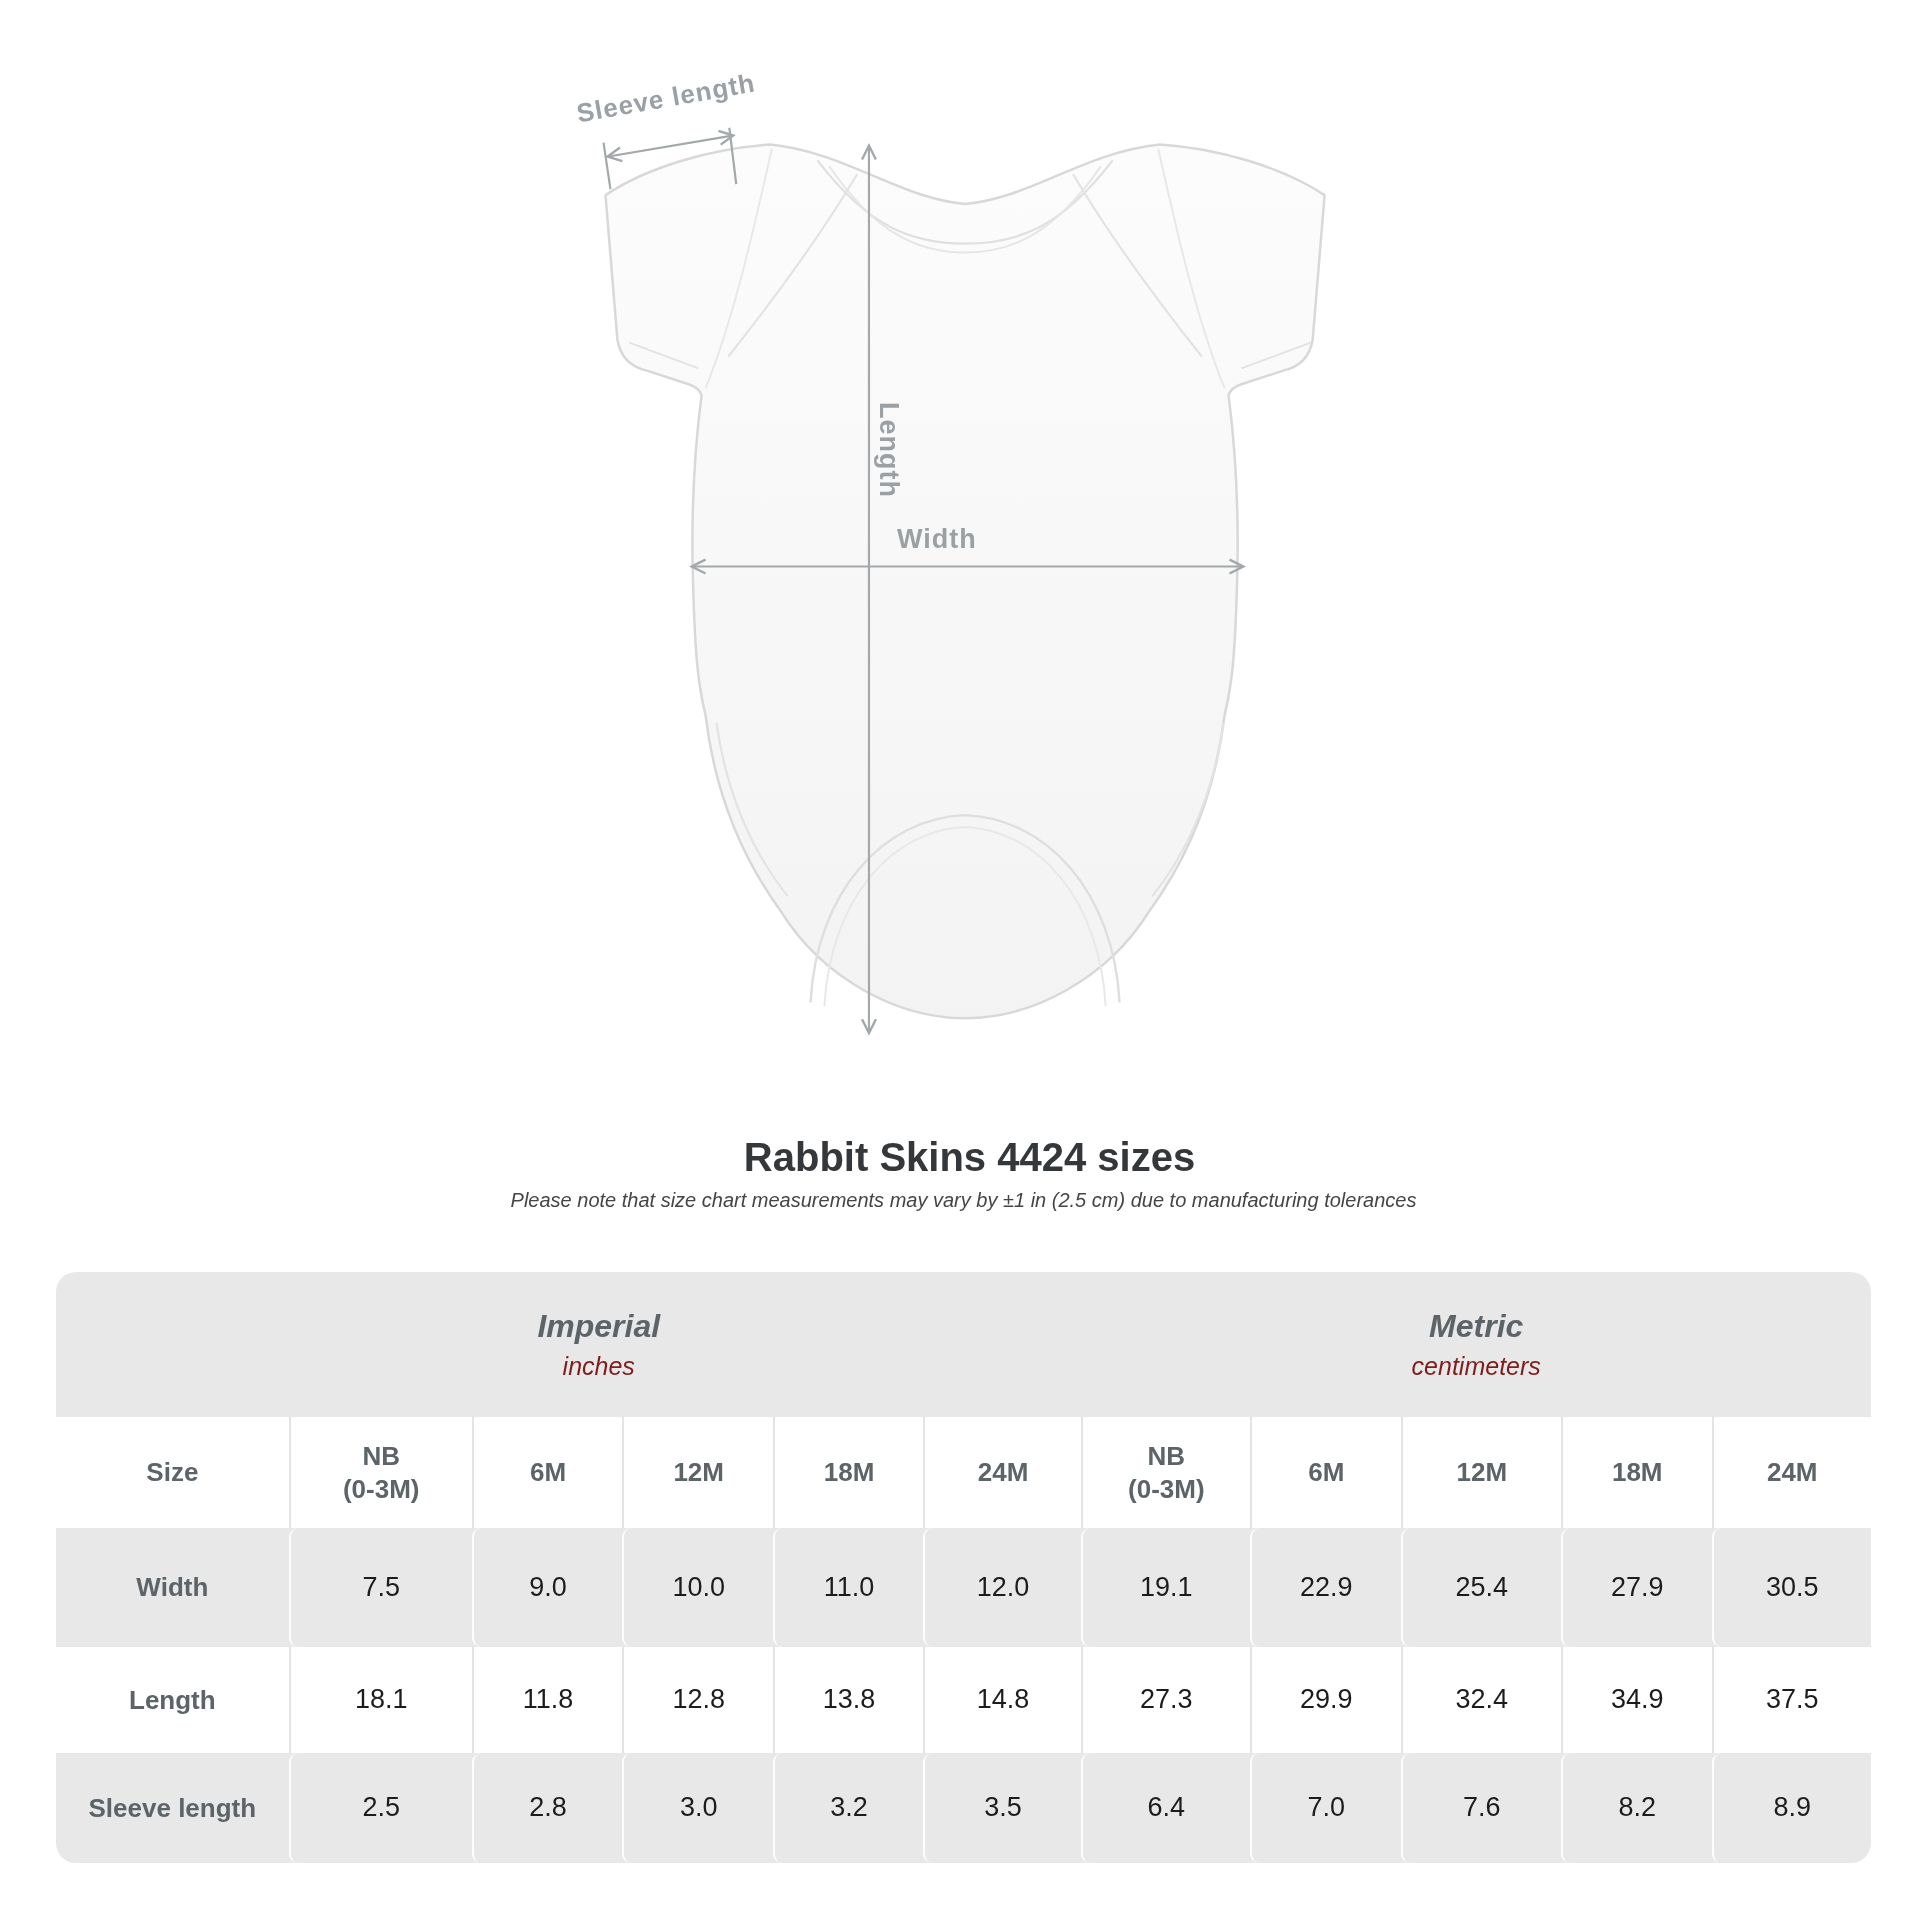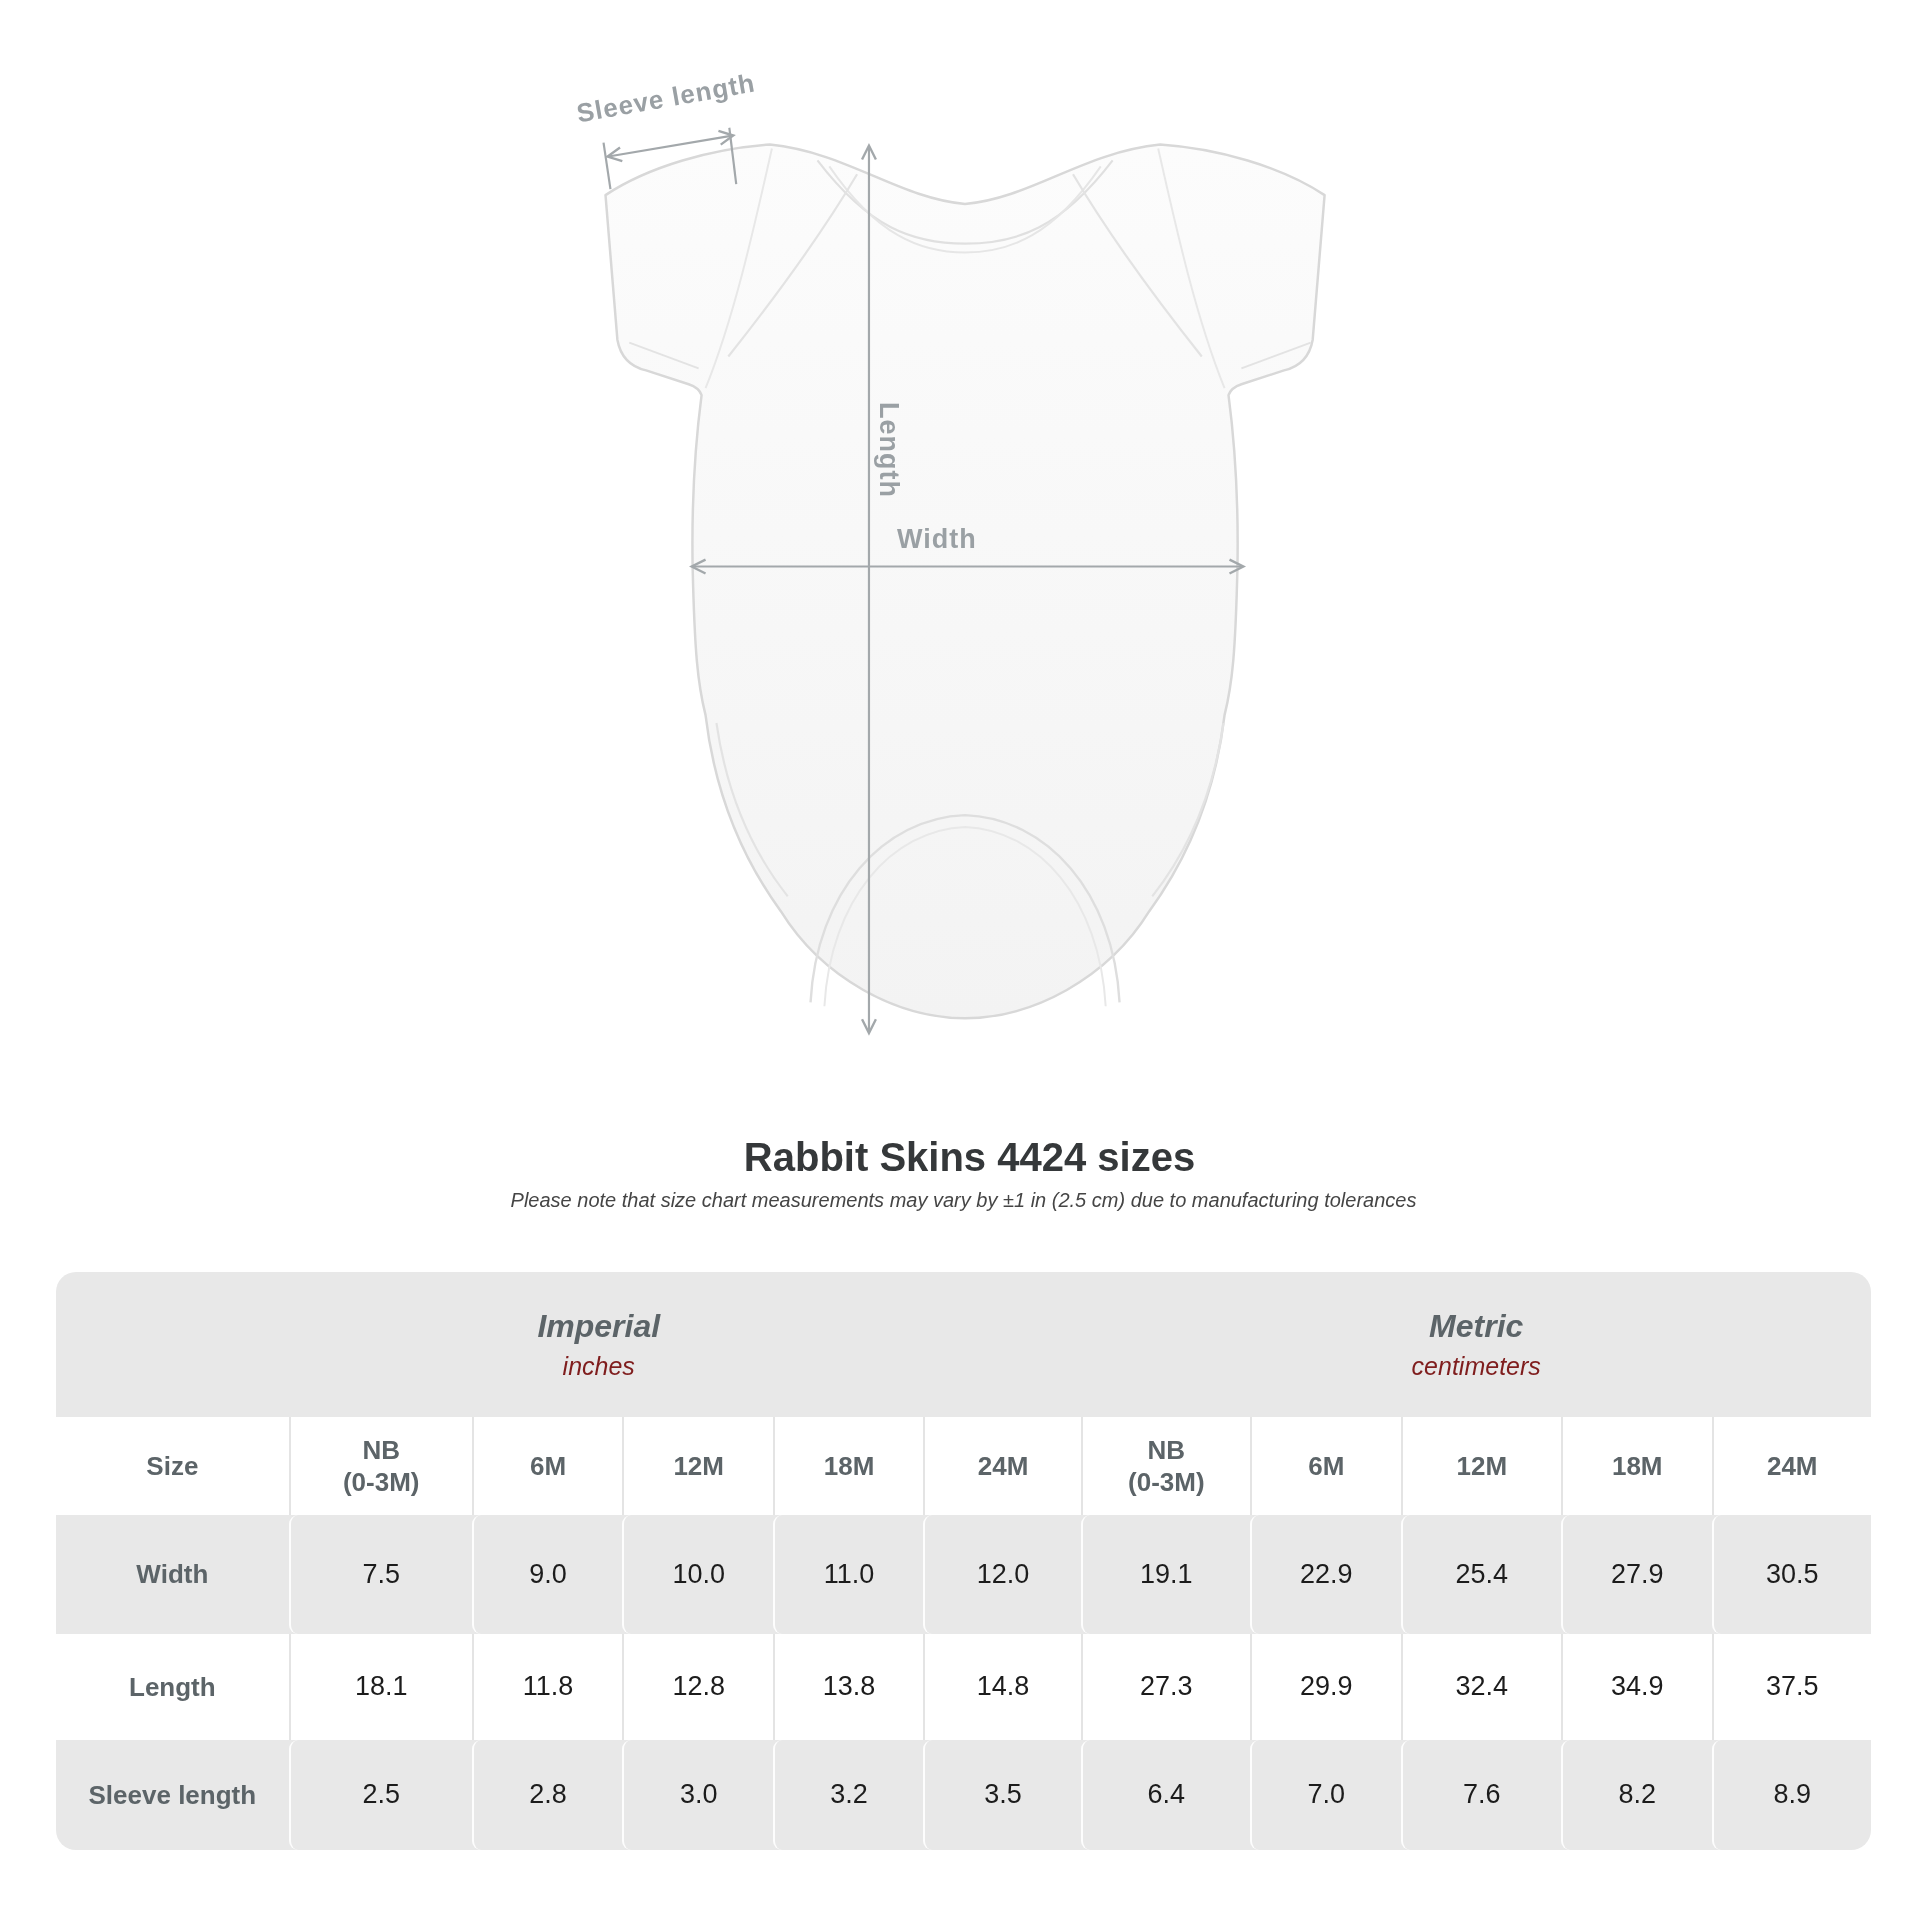--- a/index.html
+++ b/index.html
@@ -104,21 +104,21 @@
     font-size: 25px;
     font-style: italic;
     color: #7f1d1d;
     text-align: center;
     margin-top: 7px;
   }
   .t-row {
     display: grid;
     grid-template-columns: 12.82% 10.09% 8.30% 8.29% 8.29% 8.67% 9.33% 8.30% 8.83% 8.30% 8.78%;
   }
-  .t-row.head   { height: 98px; background: #ffffff; }
+  .t-row.head   { height: 111px; background: #ffffff; }
   .t-row.shade  { height: 119px; background: #e8e8e8; }
   .t-row.plain  { height: 106px; background: #ffffff; }
   .t-row.last   { height: 110px; }
   .cell {
     display: flex;
     flex-direction: column;
     align-items: center;
     justify-content: center;
     font-size: 27px;
     color: #1c1c1c;

